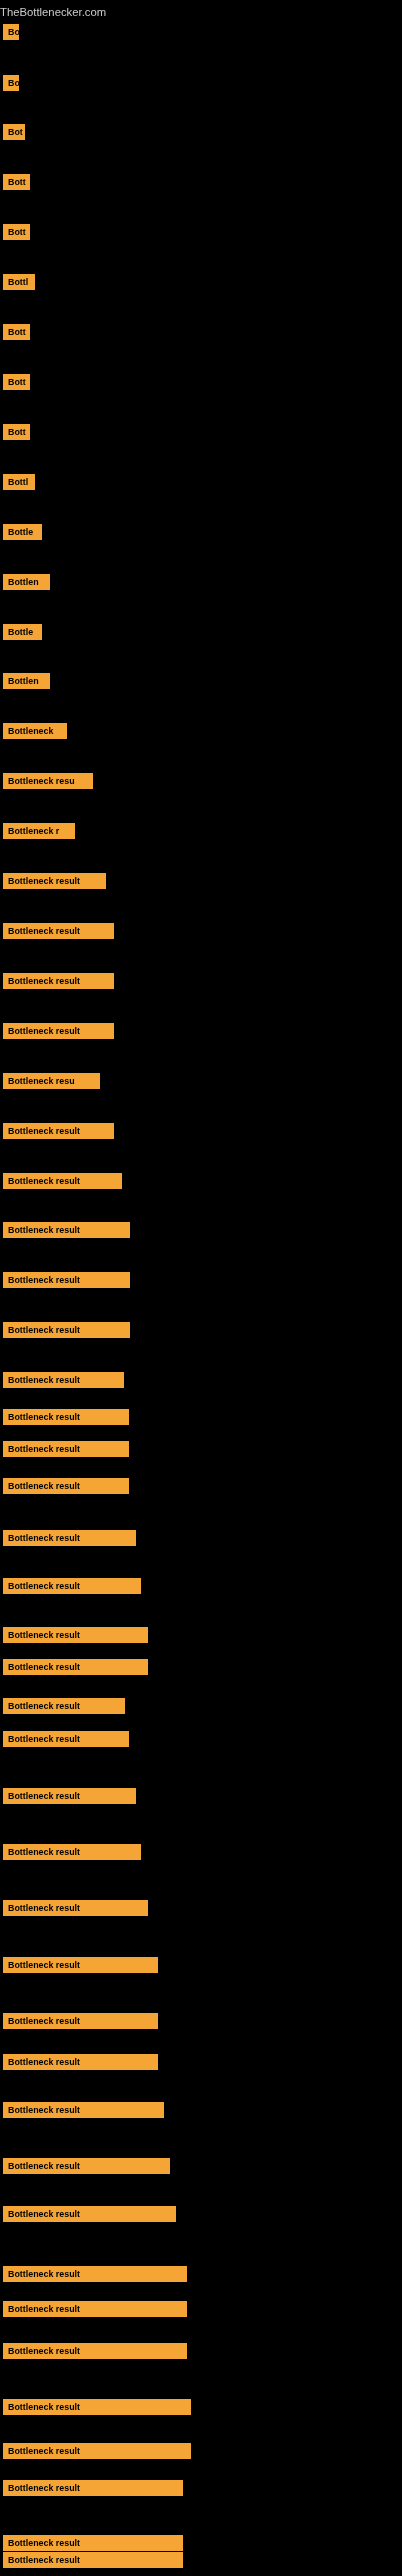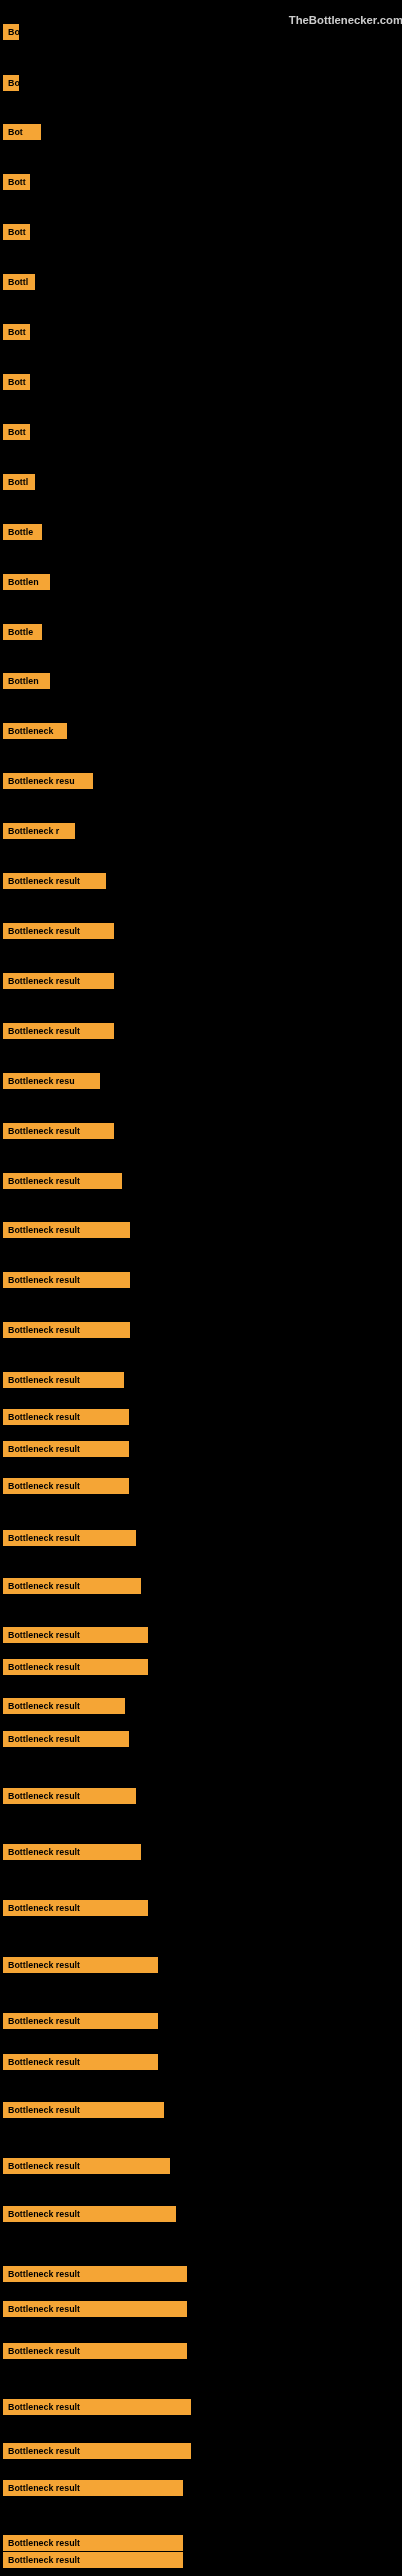--- a/index.html
+++ b/index.html
@@ -6,27 +6,26 @@
     body {
       background-color: #000;
       width: 403px;
       min-height: 2576px;
       font-family: Arial, sans-serif;
       position: relative;
     }
     .site-title {
       color: #ccc;
       font-size: 11.3px;
-      text-align: right;
+      text-align: left;
       padding: 6.4px 0 3.2px 0;
       position: absolute;
-      top: 8px;
+      top: 0;
       left: 0;
       right: 0;
-      font-weight: bold;
     }
     .label-box {
       background-color: #f5a535;
       color: #000;
       font-size: 8.9px;
       font-weight: bold;
       padding: 3.2px 4.8px;
       white-space: nowrap;
       overflow: hidden;
       display: inline-block;
@@ -39,21 +38,21 @@
     }
   </style>
 </head>
 <body>
 
 <span class="site-title">TheBottlenecker.com</span>
 
 <div class="items-container" id="items-container">
 <div style="position: absolute; top: 1.6px; left: 0px;"><span class="label-box" style="width: 16px;">Bo</span></div>
     <div style="position: absolute; top: 52px; left: 0px;"><span class="label-box" style="width: 16px;">Bo</span></div>
-    <div style="position: absolute; top: 101px; left: 0px;"><span class="label-box" style="width: 38px;">Bot</span></div>
+    <div style="position: absolute; top: 101px; left: 0px;"><span class="label-box" style="width: 22px;">Bot</span></div>
     <div style="position: absolute; top: 151px; left: 0px;"><span class="label-box" style="width: 27px;">Bott</span></div>
     <div style="position: absolute; top: 201px; left: 0px;"><span class="label-box" style="width: 27px;">Bott</span></div>
     <div style="position: absolute; top: 251px; left: 0px;"><span class="label-box" style="width: 32px;">Bottl</span></div>
     <div style="position: absolute; top: 301px; left: 0px;"><span class="label-box" style="width: 27px;">Bott</span></div>
     <div style="position: absolute; top: 351px; left: 0px;"><span class="label-box" style="width: 27px;">Bott</span></div>
     <div style="position: absolute; top: 401px; left: 0px;"><span class="label-box" style="width: 27px;">Bott</span></div>
     <div style="position: absolute; top: 451px; left: 0px;"><span class="label-box" style="width: 32px;">Bottl</span></div>
     <div style="position: absolute; top: 501px; left: 0px;"><span class="label-box" style="width: 39px;">Bottle</span></div>
     <div style="position: absolute; top: 551px; left: 0px;"><span class="label-box" style="width: 47px;">Bottlen</span></div>
     <div style="position: absolute; top: 601px; left: 0px;"><span class="label-box" style="width: 39px;">Bottle</span></div>

